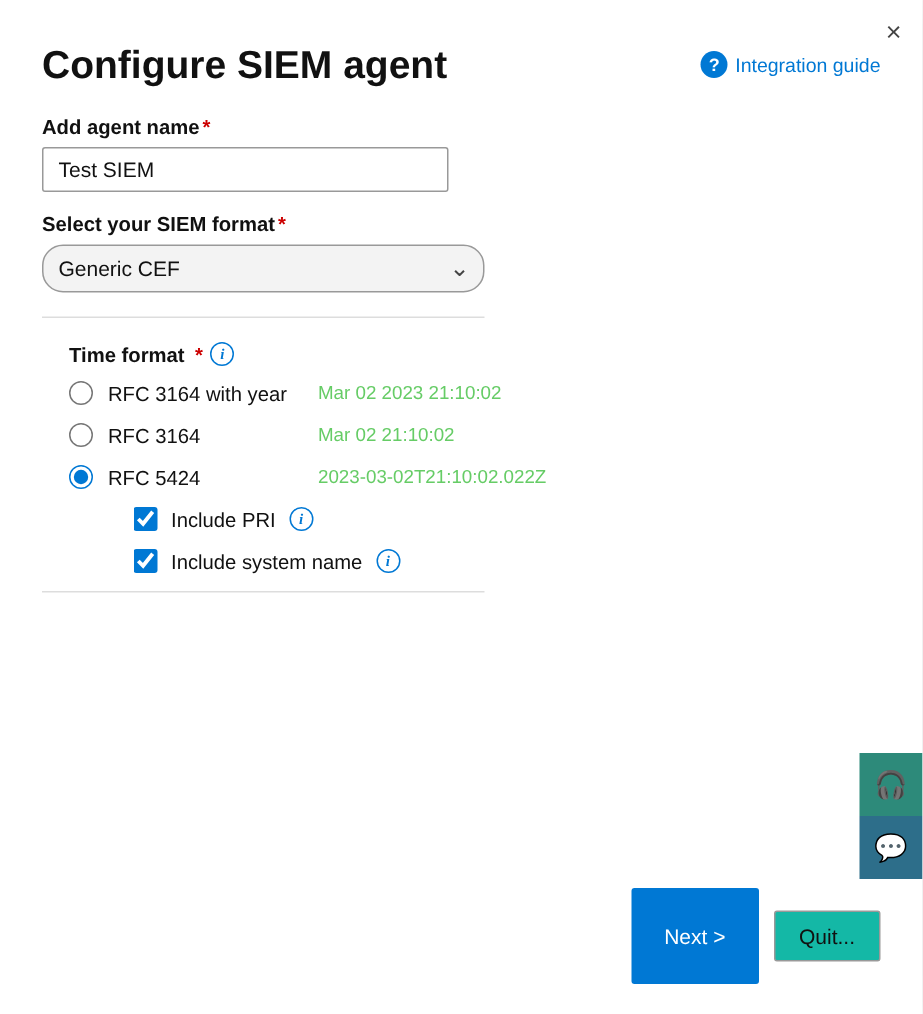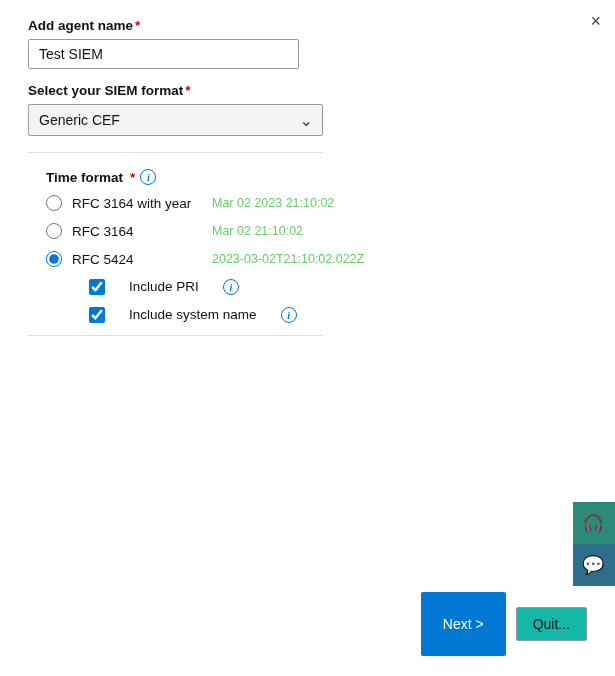--- a/index.html
+++ b/index.html
@@ -119,21 +119,21 @@
       outline: none;
     }
     .select-wrapper {
       position: relative;
       width: 295px;
       margin-top: 6px;
     }
     .select-box {
       width: 100%;
       border: 1px solid #999;
-      border-radius: 2px;
+      border-radius: 14px;
       padding: 7px 34px 7px 10px;
       font-size: 14px;
       color: #111;
       background: #f3f3f3;
       appearance: none;
       cursor: pointer;
       outline: none;
     }
     .chevron-icon {
       position: absolute;
@@ -202,21 +202,22 @@
     }
     .radio-label { font-size: 13.5px; color: #111; min-width: 130px; }
     .radio-sample { font-size: 12.5px; color: #6c6; }
     input[type="radio"] {
       accent-color: #0078d4;
       width: 16px; height: 16px;
       cursor: pointer;
     }
     .checkbox-option {
       display: flex;
-      gap: 24px;
+      align-items: center;
+      gap: 9px;
       margin-bottom: 12px;
       padding-left: 43px;
     }
     .checkbox-label { font-size: 13.5px; color: #111; }
     input[type="checkbox"] {
       accent-color: #0078d4;
       width: 16px; height: 16px;
       cursor: pointer;
     }
     .modal-footer {
@@ -273,20 +274,27 @@
       color: #fff;
     }
   </style>
 </head>
 <body>
 
 <div class="modal">
 
   <button class="modal-close">×</button>
 
+  <div class="modal-header">
+    <span class="modal-title">Configure SIEM agent</span>
+    <a class="integration-guide">
+      <span class="qmark">?</span>
+      <span>Integration guide</span>
+    </a>
+  </div>
 
 
   <div class="modal-body">
 
     <div style="margin-bottom:14px;">
       <div class="field-label">
         <span>Add agent name</span><span class="required">*</span>
       </div>
       <input class="text-input" type="text" value="Test SIEM" style="">
     </div>

